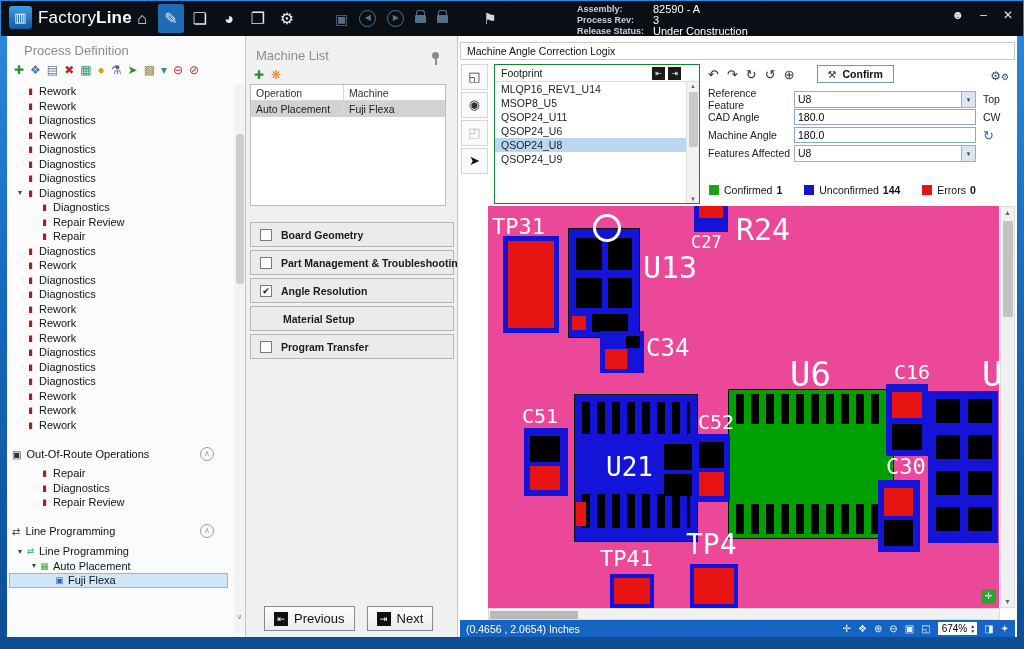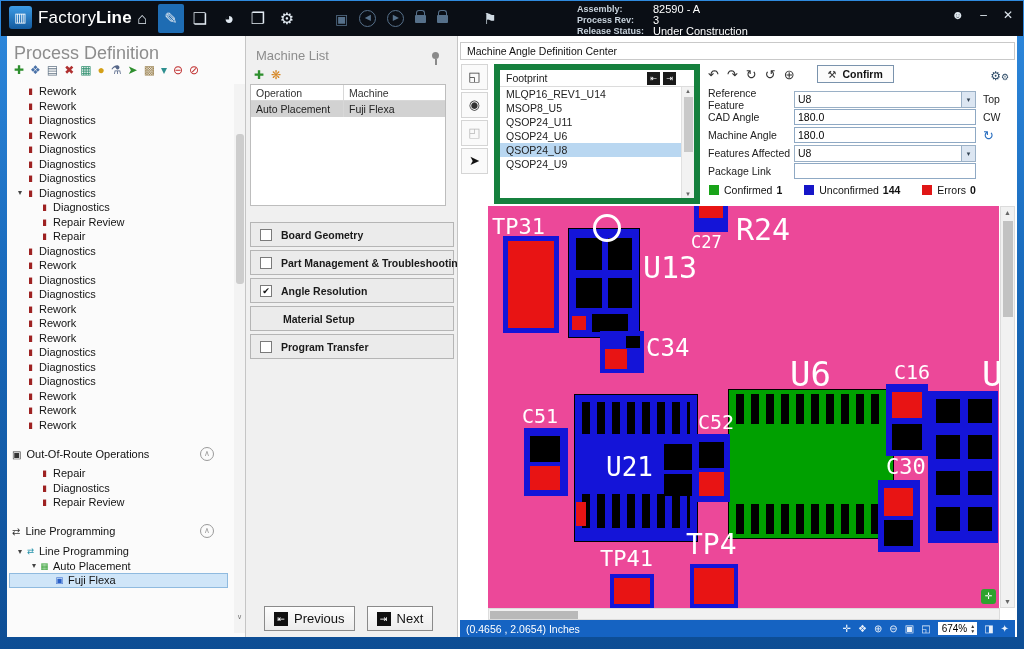--- a/index.html
+++ b/index.html
@@ -26,21 +26,21 @@
   .info-label{width:76px;color:#c7d2dc;font-size:9px;font-weight:bold}
   .info-value{color:#fff;font-size:11px}
   .win-controls{position:absolute;right:10px;top:7px;display:flex;gap:16px;align-items:center}
   .win-controls span{color:#dfe7ee;font-size:12px}
 
   
   .content{position:absolute;left:7px;right:7px;top:36px;bottom:12px;background:#f2f2f2;overflow:hidden}
 
   
   .panel-process{position:absolute;left:0;top:0;width:239px;bottom:0;background:#fbfbfb;border-right:1px solid #c5c5c5}
-  .pp-title{position:absolute;left:7px;top:7px;font-size:18px;color:#8d8d8d}
+  .pp-title{position:absolute;left:17px;top:7px;font-size:13px;color:#8d8d8d}
   .pp-toolbar{position:absolute;left:7px;top:27px;display:flex;gap:6px;align-items:center}
   .pp-toolbar .tb-icon{font-size:12px}
   .pp-tree{position:absolute;left:2px;top:48px;right:13px}
   .tree-row{display:flex;align-items:center;height:14.5px;cursor:default}
   .tw{width:10px;font-size:8px;color:#444;text-align:center;flex:none}
   .ti{width:11px;font-size:8.5px;text-align:center;margin-right:3px;flex:none}
   .ti.red{color:#9e2222}.ti.lp{color:#1f8fa8}.ti.ap{color:#2f9e2f}.ti.machine{color:#2a5fc8}
   .tl{font-size:11px;color:#141414;white-space:nowrap}
   .tree-row.sel{background:#cfe5f8;border:1px solid #8fbadf;margin-right:4px}
   .pp-sec{position:absolute;left:5px;right:13px;height:16px;display:flex;align-items:center}
@@ -78,21 +78,21 @@
   .nav-btn .sq{width:14px;height:14px;background:#101010;color:#fff;font-size:9px;line-height:14px;text-align:center}
   .nav-btn .nav-label{font-size:13px;color:#111}
 
   
   .panel-angle{position:absolute;left:451px;right:0;top:0;bottom:0;background:#fff}
   .ac-title{position:absolute;left:2px;right:2px;top:6px;height:18px;border:1px solid #c9c9c9;font-size:10.5px;color:#111;line-height:16px;padding-left:6px;background:#fff}
   .ac-strip{position:absolute;left:3px;top:28px;width:30px;display:flex;flex-direction:column;gap:2px}
   .ac-strip .tb-icon{width:27px;height:26px;border:1px solid #d5d5d5;background:#fafafa;font-size:13px;line-height:24px;text-align:center;color:#333}
   .ac-strip .tb-icon.dis{color:#b8b8b8}
   .ac-strip .tb-icon:last-child{color:#111}
-  .ac-fp{position:absolute;left:36px;top:28px;width:206px;height:140px;border:6px solid #15803d;background:#fff}
+  .ac-fp{position:absolute;left:36px;top:28px;width:206px;height:140px;border:1px solid #15803d;background:#fff}
   .fp-head{height:17px;border-bottom:1px solid #dcdcdc;position:relative}
   .fp-head-label{font-size:10.5px;color:#222;line-height:16px;padding-left:6px}
   .fp-nav{position:absolute;right:18px;top:2px;display:flex;gap:3px}
   .fp-nav span{width:13px;height:13px;background:#1a1a1a;color:#fff;font-size:8px;line-height:13px;text-align:center}
   .fp-list{position:absolute;left:0;top:17px;right:13px;bottom:0;overflow:hidden}
   .fp-item{height:14px;font-size:10.5px;color:#222;line-height:14px;padding-left:6px;white-space:nowrap}
   .fp-item.sel{background:#b9d7f1}
   .fp-scroll{position:absolute;right:0;top:17px;bottom:0;width:13px;background:#f2f2f2;border-left:1px solid #e0e0e0}
   .fp-scroll .a{position:absolute;left:0;width:12px;text-align:center;font-size:6px;color:#666}
   .fp-scroll .a.up{top:1px}.fp-scroll .a.dn{bottom:1px}
@@ -427,21 +427,21 @@
         <span class="nav-label">Previous</span>
       </div>
       <div class="nav-btn">
         <span class="sq">⇥</span>
         <span class="nav-label">Next</span>
       </div>
     </div>
   </div>
 
   <div class="panel-angle">
-    <div class="ac-title">Machine Angle Definition Center</div>
+    <div class="ac-title">Machine Angle Correction Logix</div>
     <div class="ac-strip">
         <span class="tb-icon">◱</span>
         <span class="tb-icon">◉</span>
         <span class="tb-icon dis">◰</span>
         <span class="tb-icon">➤</span>
       </div>
 
     <div class="ac-fp">
       <div class="fp-head">
         <div class="fp-head-label">Footprint</div>
@@ -494,24 +494,20 @@
           <span class="flabel">Machine Angle</span>
           <input class="finput" value="180.0" style="">
           <span class="refresh">↻</span>
         </div>
         <div class="frow">
           <span class="flabel">Features Affected</span>
           <div class="sel-box">
             <span class="sel-val">U8</span>
             <span class="sel-arrow">▾</span>
           </div>
-        </div>
-        <div class="frow">
-          <span class="flabel">Package Link</span>
-          <input class="finput" value="" style="">
         </div>
       </div>
       <div class="lg">
           <span class="lg-item">
             <span class="sw" style="background: rgb(25, 163, 25);"></span>
             <span class="lg-label">Confirmed</span>
             <span class="lg-count">1</span>
           </span>
           <span class="lg-item">
             <span class="sw" style="background: rgb(22, 22, 200);"></span>

